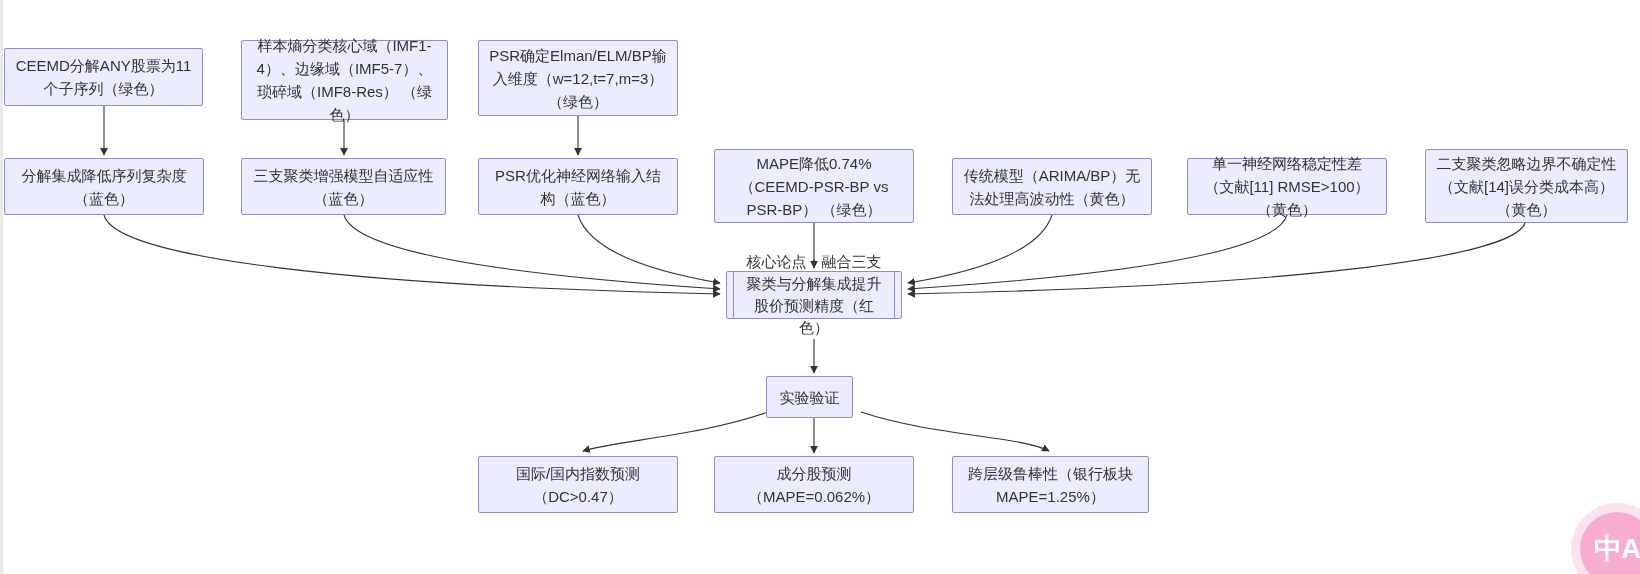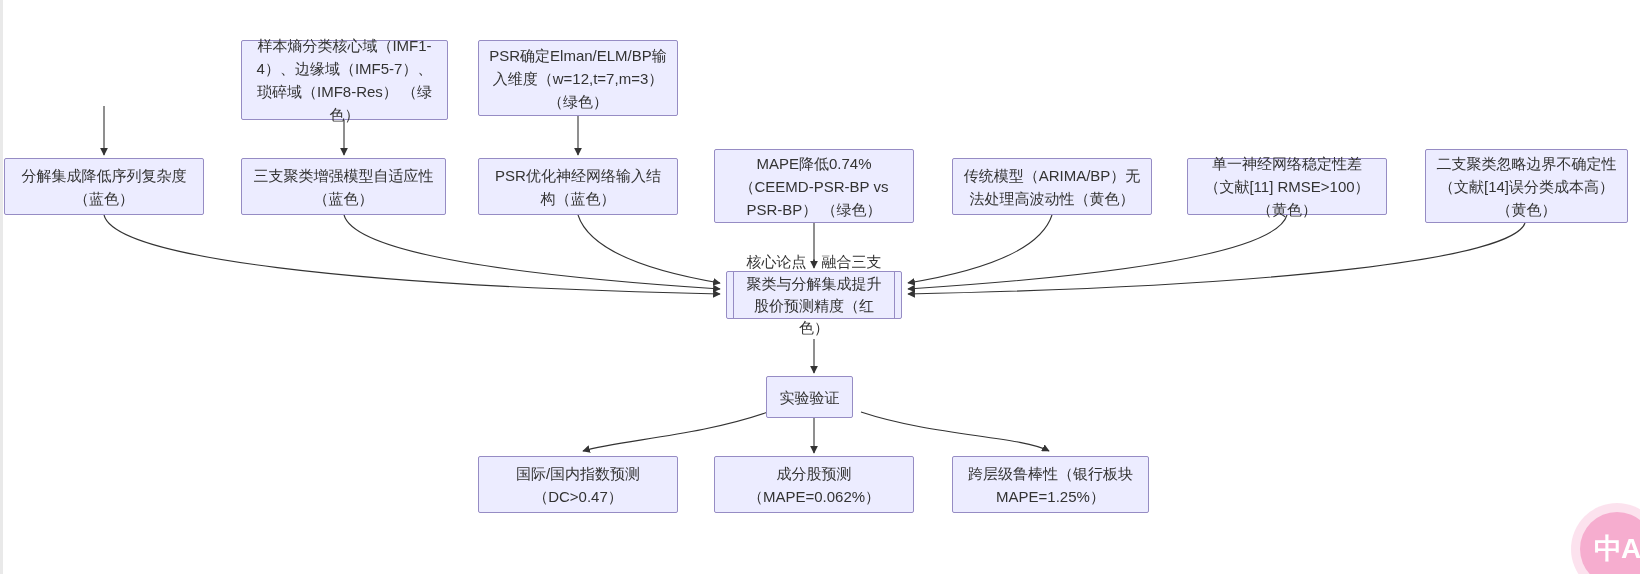--- a/index.html
+++ b/index.html
@@ -90,20 +90,21 @@
     <path class="edge" d="M814,223 L814,268" marker-end="url(#ah)"></path>
     <path class="edge" d="M1052,215 C1040,252 975,272 908,283" marker-end="url(#ah)"></path>
     <path class="edge" d="M1287,215 C1277,250 1140,274 908,289" marker-end="url(#ah)"></path>
     <path class="edge" d="M1525,223 C1513,258 1290,286 908,294" marker-end="url(#ah)"></path>
     <path class="edge" d="M814,339 L814,373" marker-end="url(#ah)"></path>
     <path class="edge" d="M768,412 C700,436 620,440 583,451" marker-end="url(#ah)"></path>
     <path class="edge" d="M814,418 L814,453" marker-end="url(#ah)"></path>
     <path class="edge" d="M861,412 C933,436 1020,436 1049,451" marker-end="url(#ah)"></path>
   </svg>
 
+  <div class="node" id="b1">CEEMD分解ANY股票为11个子序列（绿色）</div>
   <div class="node" id="b2">样本熵分类核心域（IMF1-4）、边缘域（IMF5-7）、琐碎域（IMF8-Res） （绿色）</div>
   <div class="node" id="b3">PSR确定Elman/ELM/BP输入维度（w=12,t=7,m=3） （绿色）</div>
   <div class="node" id="b4">分解集成降低序列复杂度（蓝色）</div>
   <div class="node" id="b6">PSR优化神经网络输入结构（蓝色）</div>
   <div class="node" id="b5">三支聚类增强模型自适应性（蓝色）</div>
   <div class="node" id="b7">MAPE降低0.74%（CEEMD-PSR-BP vs PSR-BP） （绿色）</div>
   <div class="node" id="b8">传统模型（ARIMA/BP）无法处理高波动性（黄色）</div>
   <div class="node" id="b9">单一神经网络稳定性差（文献[11] RMSE&gt;100） （黄色）</div>
   <div class="node" id="b10">二支聚类忽略边界不确定性（文献[14]误分类成本高）（黄色）</div>
   <div class="node" id="core">核心论点：融合三支聚类与分解集成提升股价预测精度（红色）</div>

